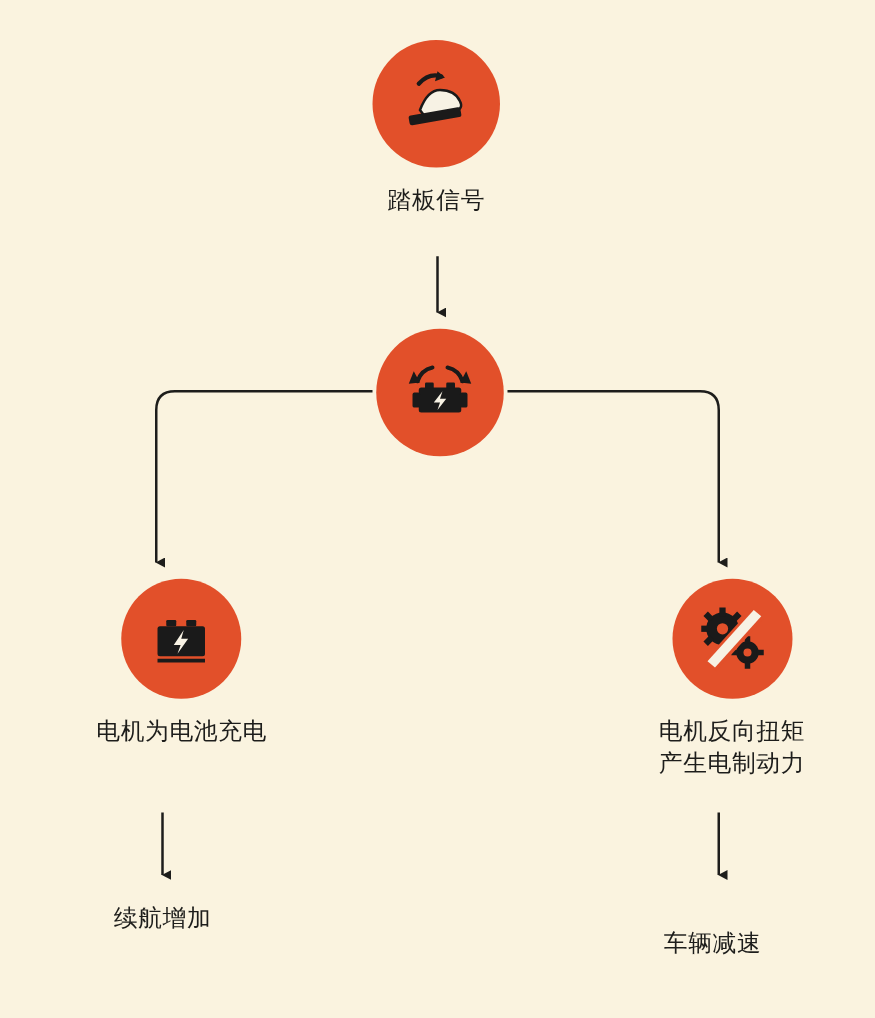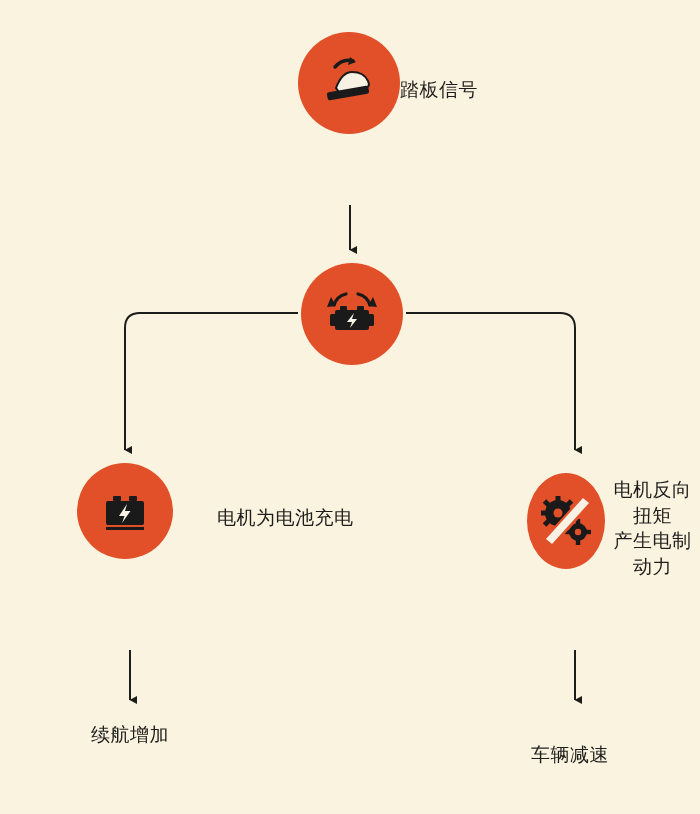--- a/index.html
+++ b/index.html
@@ -21,21 +21,21 @@
   .connector-layer {
     position: absolute;
     left: 0;
     top: 0;
     width: 700px;
     height: 814px;
   }
   .node {
     position: absolute;
     display: flex;
-    flex-direction: row;
+    flex-direction: column;
     align-items: center;
   }
   .circle {
     border-radius: 50%;
     background: #e2502a;
     display: flex;
     align-items: center;
     justify-content: center;
   }
   .circle.big {
@@ -59,21 +59,21 @@
     position: absolute;
     color: #1d1d1b;
     font-size: 19px;
     text-align: center;
     letter-spacing: 0.5px;
     width: 240px;
   }
   
   #node-pedal { left: 298px; top: 32px; }
   #node-motor { left: 301px; top: 263px; }
-  #node-charge { left: 77px; top: 463px; gap: 44px; }
+  #node-charge { left: 77px; top: 463px; }
   #node-torque { left: 527px; top: 463px; }
   #label-range { left: 10px; top: 722px; }
   #label-decel { left: 450px; top: 722px; margin-top: 20px; }
   .icon-svg { display: block; }
 </style>
 </head>
 <body>
 
 <div id="diagram">
 

